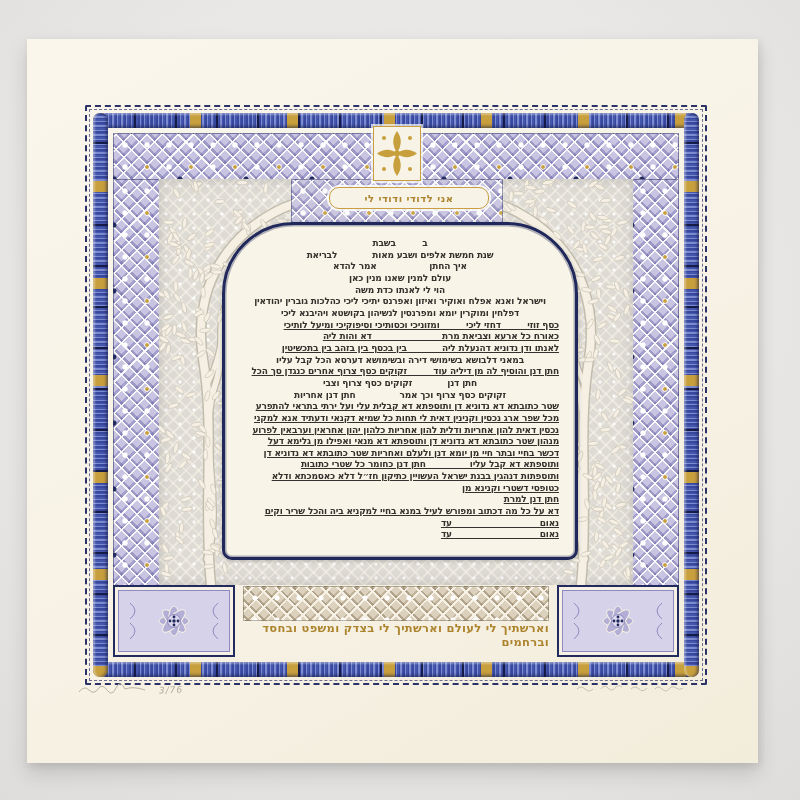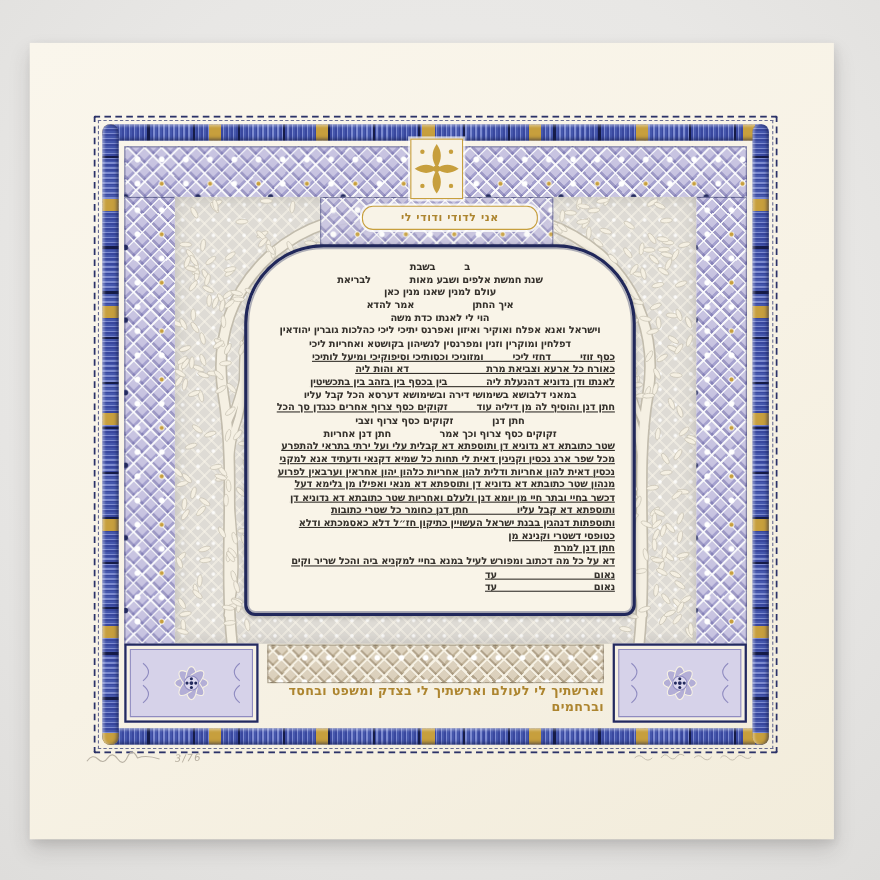--- a/index.html
+++ b/index.html
@@ -510,25 +510,25 @@
         <div class="lat lattice-patch"></div>
 
         <div class="arch-plaque">
           <span>אני לדודי ודודי לי</span>
         </div>
 
         <div class="panel">
           <div>
               <div class="tline center">ב   בשבת</div>
               <div class="tline center">שנת חמשת אלפים ושבע מאות    לבריאת</div>
+              <div class="tline center">איך החתן      אמר להדא</div>
               <div class="tline center">עולם למנין שאנו מנין כאן</div>
-              <div class="tline center">איך החתן      אמר להדא</div>
               <div class="tline center">הוי לי לאנתו כדת משה</div>
               <div class="tline center">וישראל ואנא אפלח ואוקיר ואיזון ואפרנס יתיכי ליכי כהלכות גוברין יהודאין</div>
-              <div class="tline center">דפלחין ומוקרין וזנין ומפרנסין לנשיהון בקושטא ואחריות ליכי</div>
+              <div class="tline center">דפלחין ומוקרין יומא ומפרנסין לנשיהון בקושטא ויהיבנא ליכי</div>
               <div class="tline right">כסף זוזי   דחזי ליכי   ומזוניכי וכסותיכי וסיפוקיכי ומיעל לותיכי</div>
               <div class="tline right">כאורח כל ארעא וצביאת מרת        דא והות ליה</div>
               <div class="tline right">לאנתו ודן נדוניא דהנעלת ליה    בין בכסף בין בזהב בין בתכשיטין</div>
               <div class="tline center">במאני דלבושא בשימושי דירה ובשימושא דערסא הכל קבל עליו</div>
               <div class="tline right">חתן דנן והוסיף לה מן דיליה עוד   זקוקים כסף צרוף אחרים כנגדן סך הכל</div>
               <div class="tline center">חתן דנן    זקוקים כסף צרוף וצבי</div>
               <div class="tline center">זקוקים כסף צרוף וכך אמר     חתן דנן אחריות</div>
               <div class="tline right">שטר כתובתא דא נדוניא דן ותוספתא דא קבלית עלי ועל ירתי בתראי להתפרע</div>
               <div class="tline right">מכל שפר ארג נכסין וקנינין דאית לי תחות כל שמיא דקנאי ודעתיד אנא למקני</div>
               <div class="tline right">נכסין דאית להון אחריות ודלית להון אחריות כלהון יהון אחראין וערבאין לפרוע</div>

